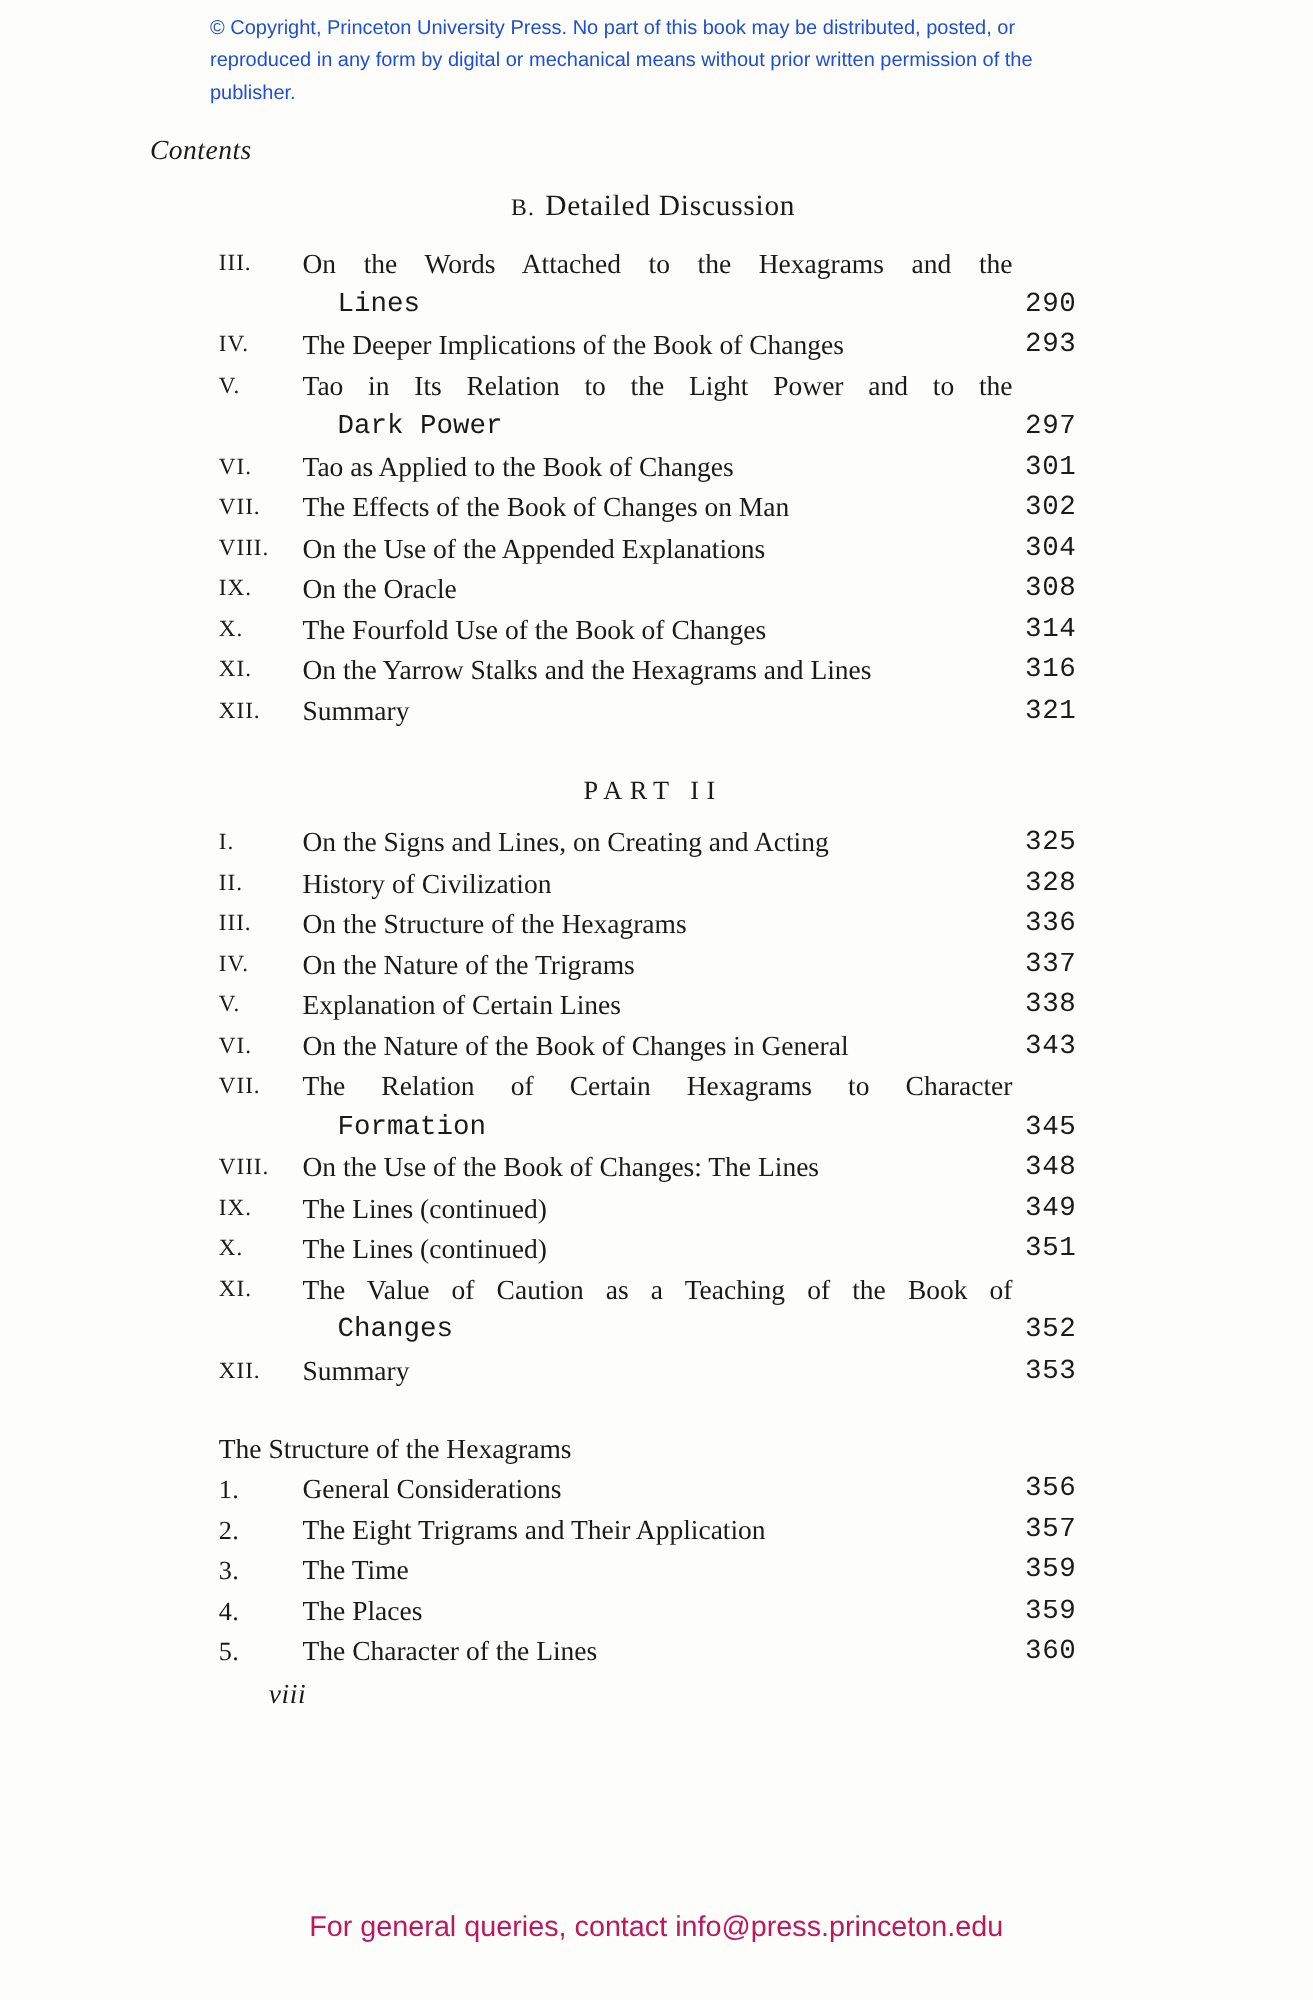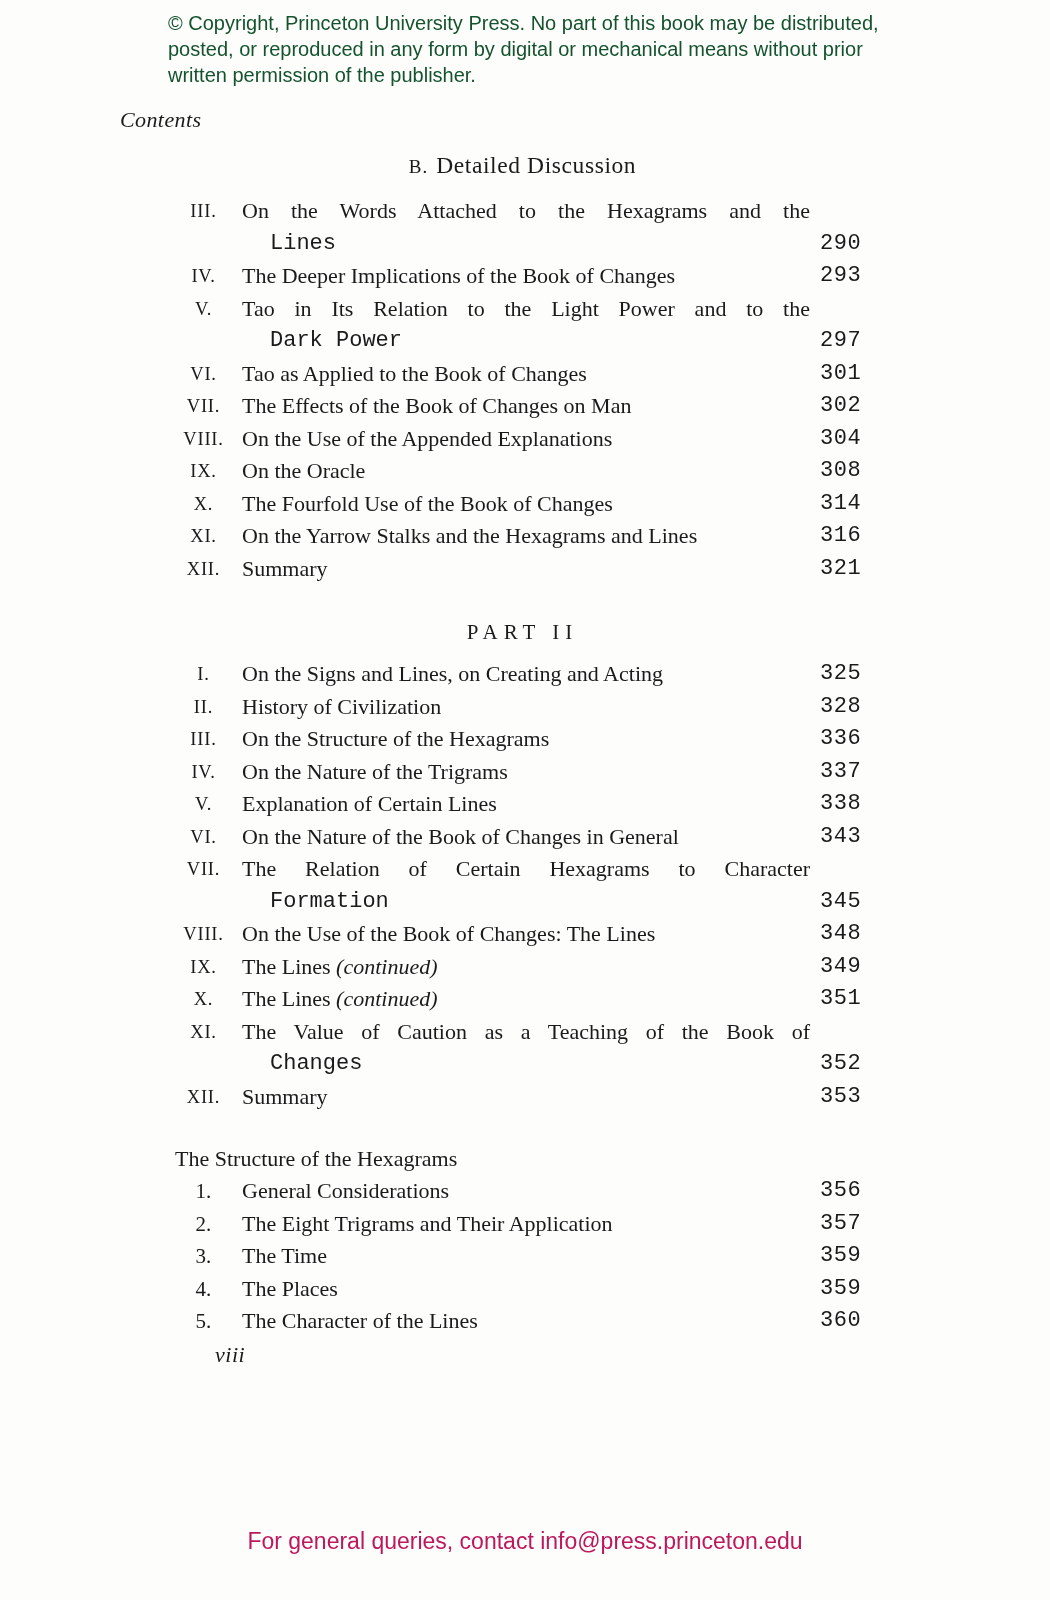--- a/index.html
+++ b/index.html
@@ -12,23 +12,23 @@
     font-family: "Liberation Serif", "DejaVu Serif", serif;
     overflow: hidden;
   }
 
   
   .copyright {
     padding-top: 10px;
     margin-left: 168px;
     width: 712px;
     font-family: "Liberation Sans", "DejaVu Sans", sans-serif;
-    font-size: 20px;
+    font-size: 16px;
     line-height: 26px;
-    color: #14532d;
+    color: #1d4ed8;
   }
 
   
   .running-head {
     margin-top: 18px;
     margin-left: 120px;
     font-style: italic;
     font-size: 22px;
     line-height: 28px;
     letter-spacing: 0.4px;
@@ -70,34 +70,34 @@
   .toc.structure { margin-top: 0; }
 
   .trow {
     display: grid;
     grid-template-columns: 57px 1fr 50px;
     column-gap: 10px;
     font-size: 22px;
     line-height: 32.5px;
   }
   .t-num {
-    text-align: center;
+    text-align: left;
     align-self: start;
     font-size: 18.5px;
     line-height: 32.5px;
     letter-spacing: 0.8px;
     white-space: nowrap;
   }
   .toc.structure .t-num { font-size: 21px; letter-spacing: 0.2px; }
   .t-title { min-width: 0; }
   .t-first { }
   
   .trow:has(.t-cont:not(:empty)) .t-first { text-align: justify; text-align-last: justify; }
   .t-cont { padding-left: 28px; font-family: Liberation Mono, monospace; }
-  .t-it { font-style: italic; }
+  .t-it { }
   .t-page { align-self: end; letter-spacing: 0.5px; font-family: Liberation Mono, monospace; }
 
   .folio {
     margin-top: 2px;
     margin-left: 40px;
     font-style: italic;
     font-size: 22px;
     line-height: 30px;
     letter-spacing: 0.5px;
   }

